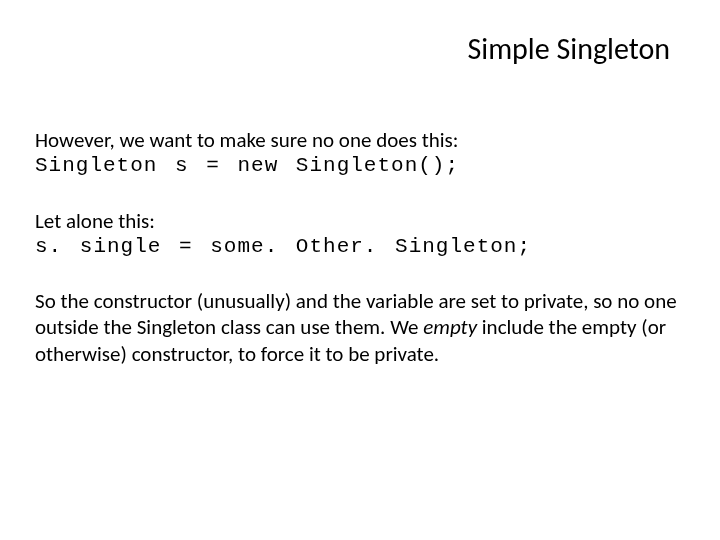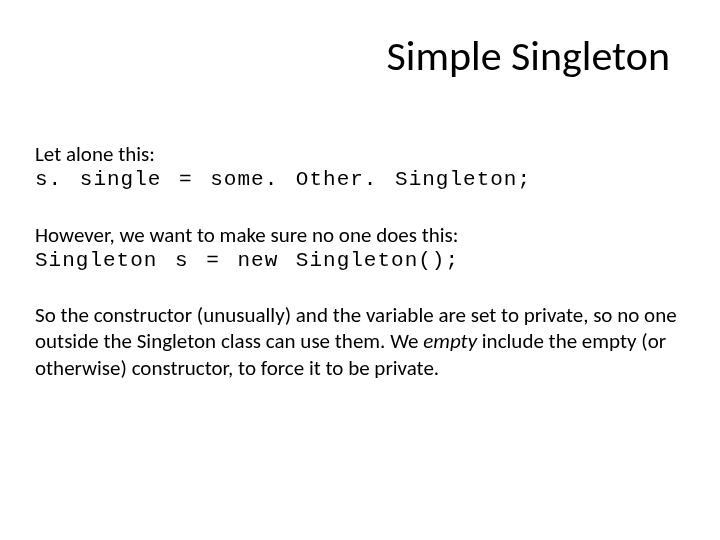--- a/index.html
+++ b/index.html
@@ -1,39 +1,39 @@
 <!DOCTYPE html>
 <html><head>
 <meta charset="utf-8">
 <style>
   * { margin: 0; padding: 0; box-sizing: border-box; }
   html, body { width: 720px; height: 540px; background: #ffffff; font-family: Calibri, "Segoe UI", Arial, sans-serif; color: #000; }
   .slide { width: 720px; height: 540px; position: relative; padding: 30px 40px 30px 35px; }
-  .title { font-size: 42px; font-weight: 400; text-align: right; letter-spacing: 0px; margin-bottom: 60px; margin-right: 10px; }
+  .title { font-size: 30px; font-weight: 400; text-align: right; letter-spacing: 0px; margin-bottom: 60px; margin-right: 10px; }
   .body { font-size: 21px; line-height: 1.25; }
   .para { margin-bottom: 28px; }
   .code { font-family: "Courier New", Courier, monospace; letter-spacing: 1px; word-spacing: 4px; }
   .italic { font-style: italic; }
 </style>
 </head>
 <body>
 
 <div class="slide">
   <h1 class="title">Simple Singleton</h1>
 
   <div class="body">
 
     <div class="para">
-      <div>Let alone this:</div>
-      <div class="code">s. single = some. Other. Singleton;</div>
+      <div>However, we want to make sure no one does this:</div>
+      <div class="code">Singleton s = new Singleton();</div>
     </div>
 
     <div class="para">
-      <div>However, we want to make sure no one does this:</div>
-      <div class="code">Singleton s = new Singleton();</div>
+      <div>Let alone this:</div>
+      <div class="code">s. single = some. Other. Singleton;</div>
     </div>
 
     <div class="para">
       <span>So the constructor (unusually) and the variable are set to private, so no one outside the Singleton class can use them. We </span><span class="italic">empty</span><span> include the empty (or otherwise) constructor, to force it to be private.</span>
     </div>
 
   </div>
 </div>
 
 </body></html>

